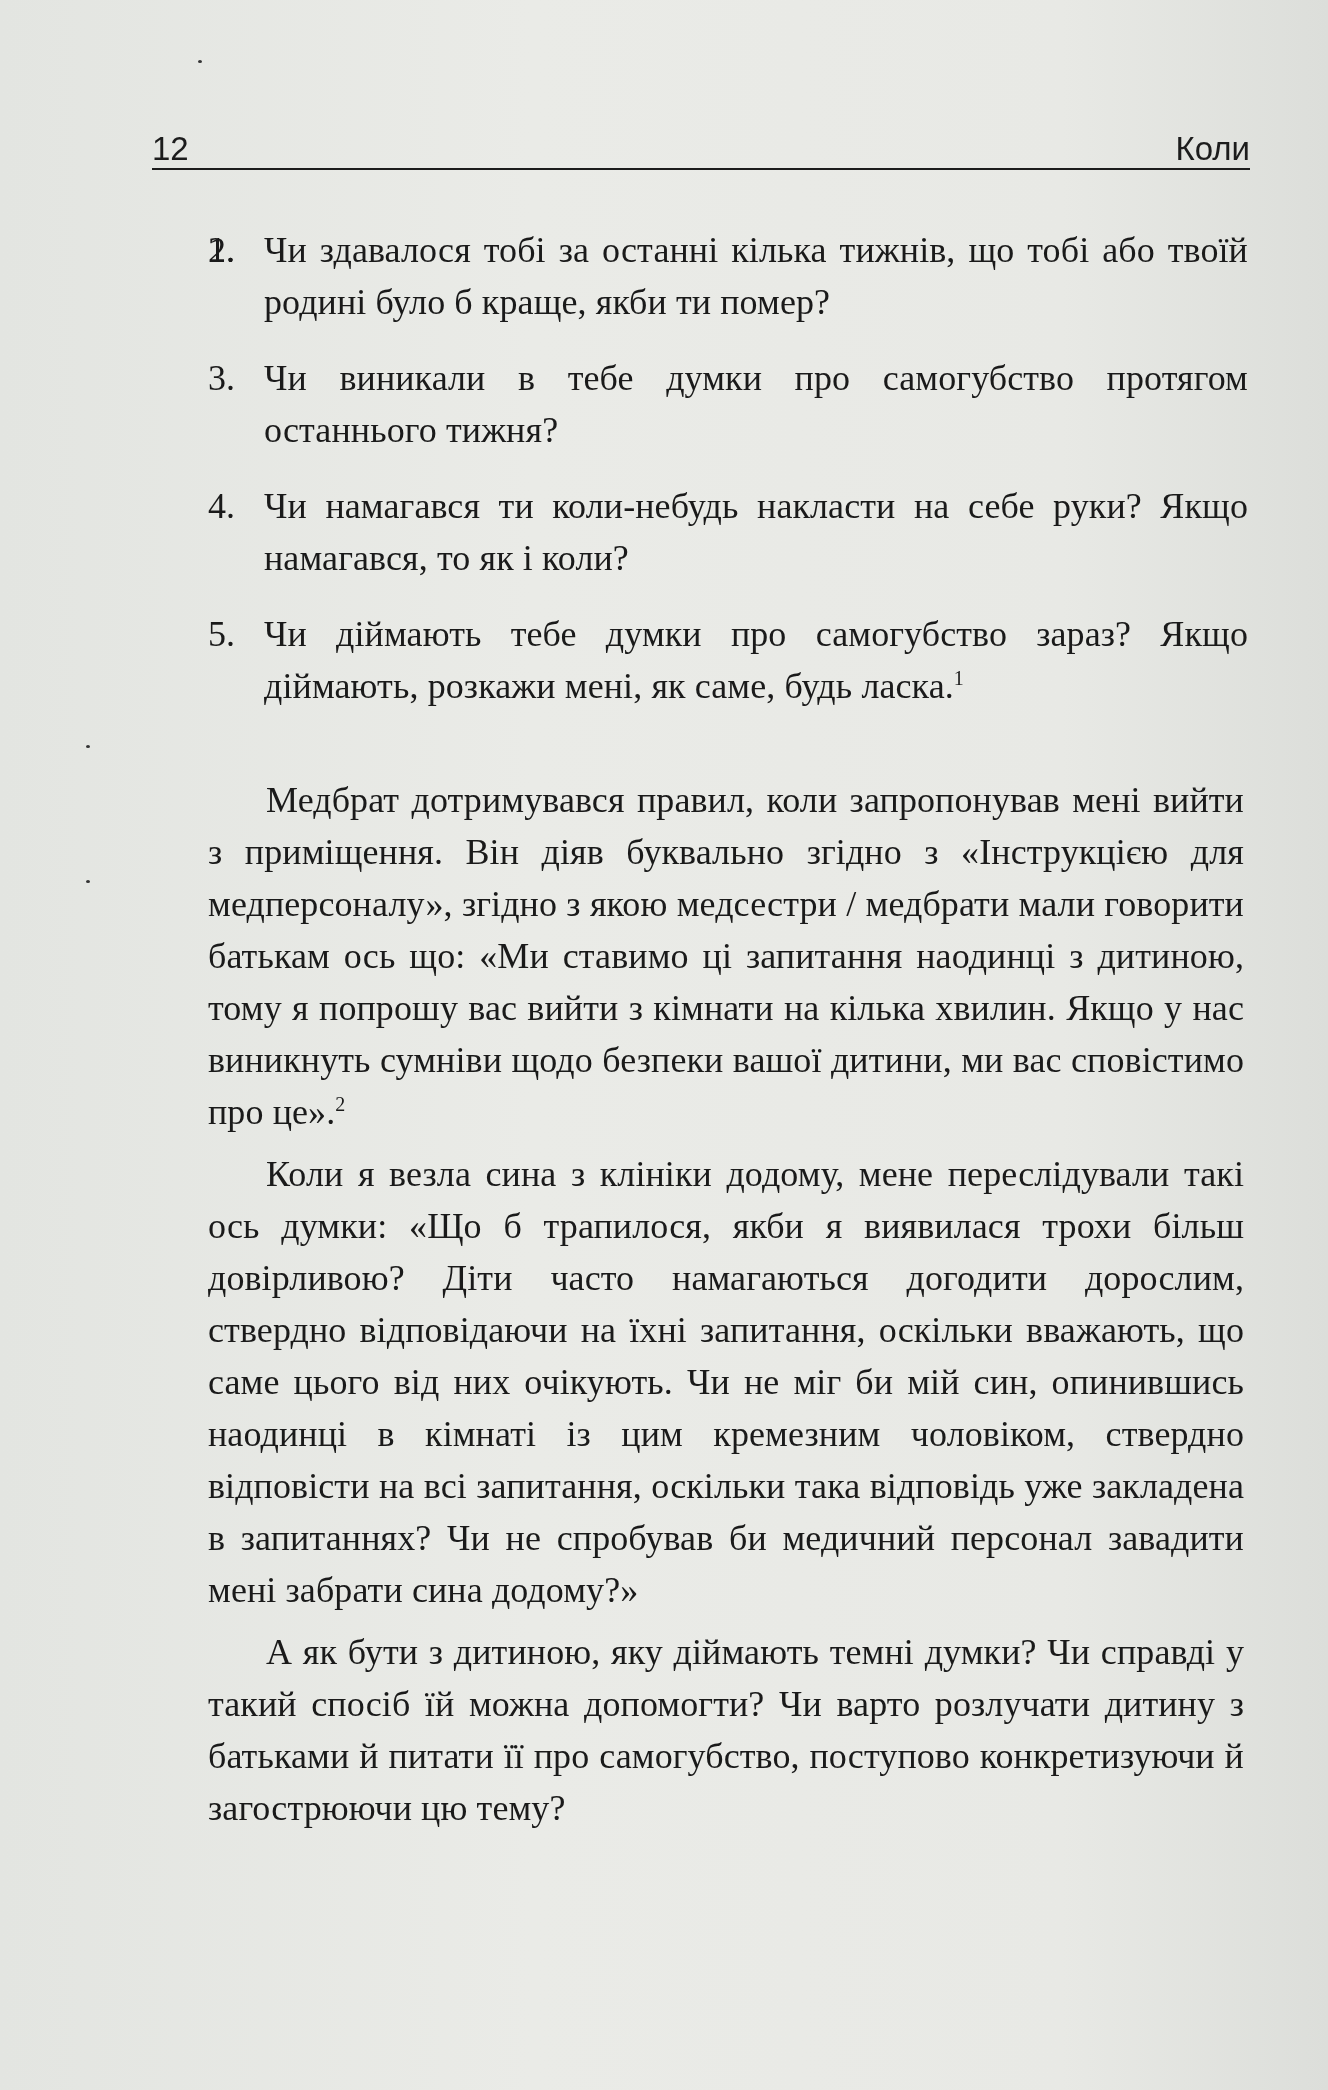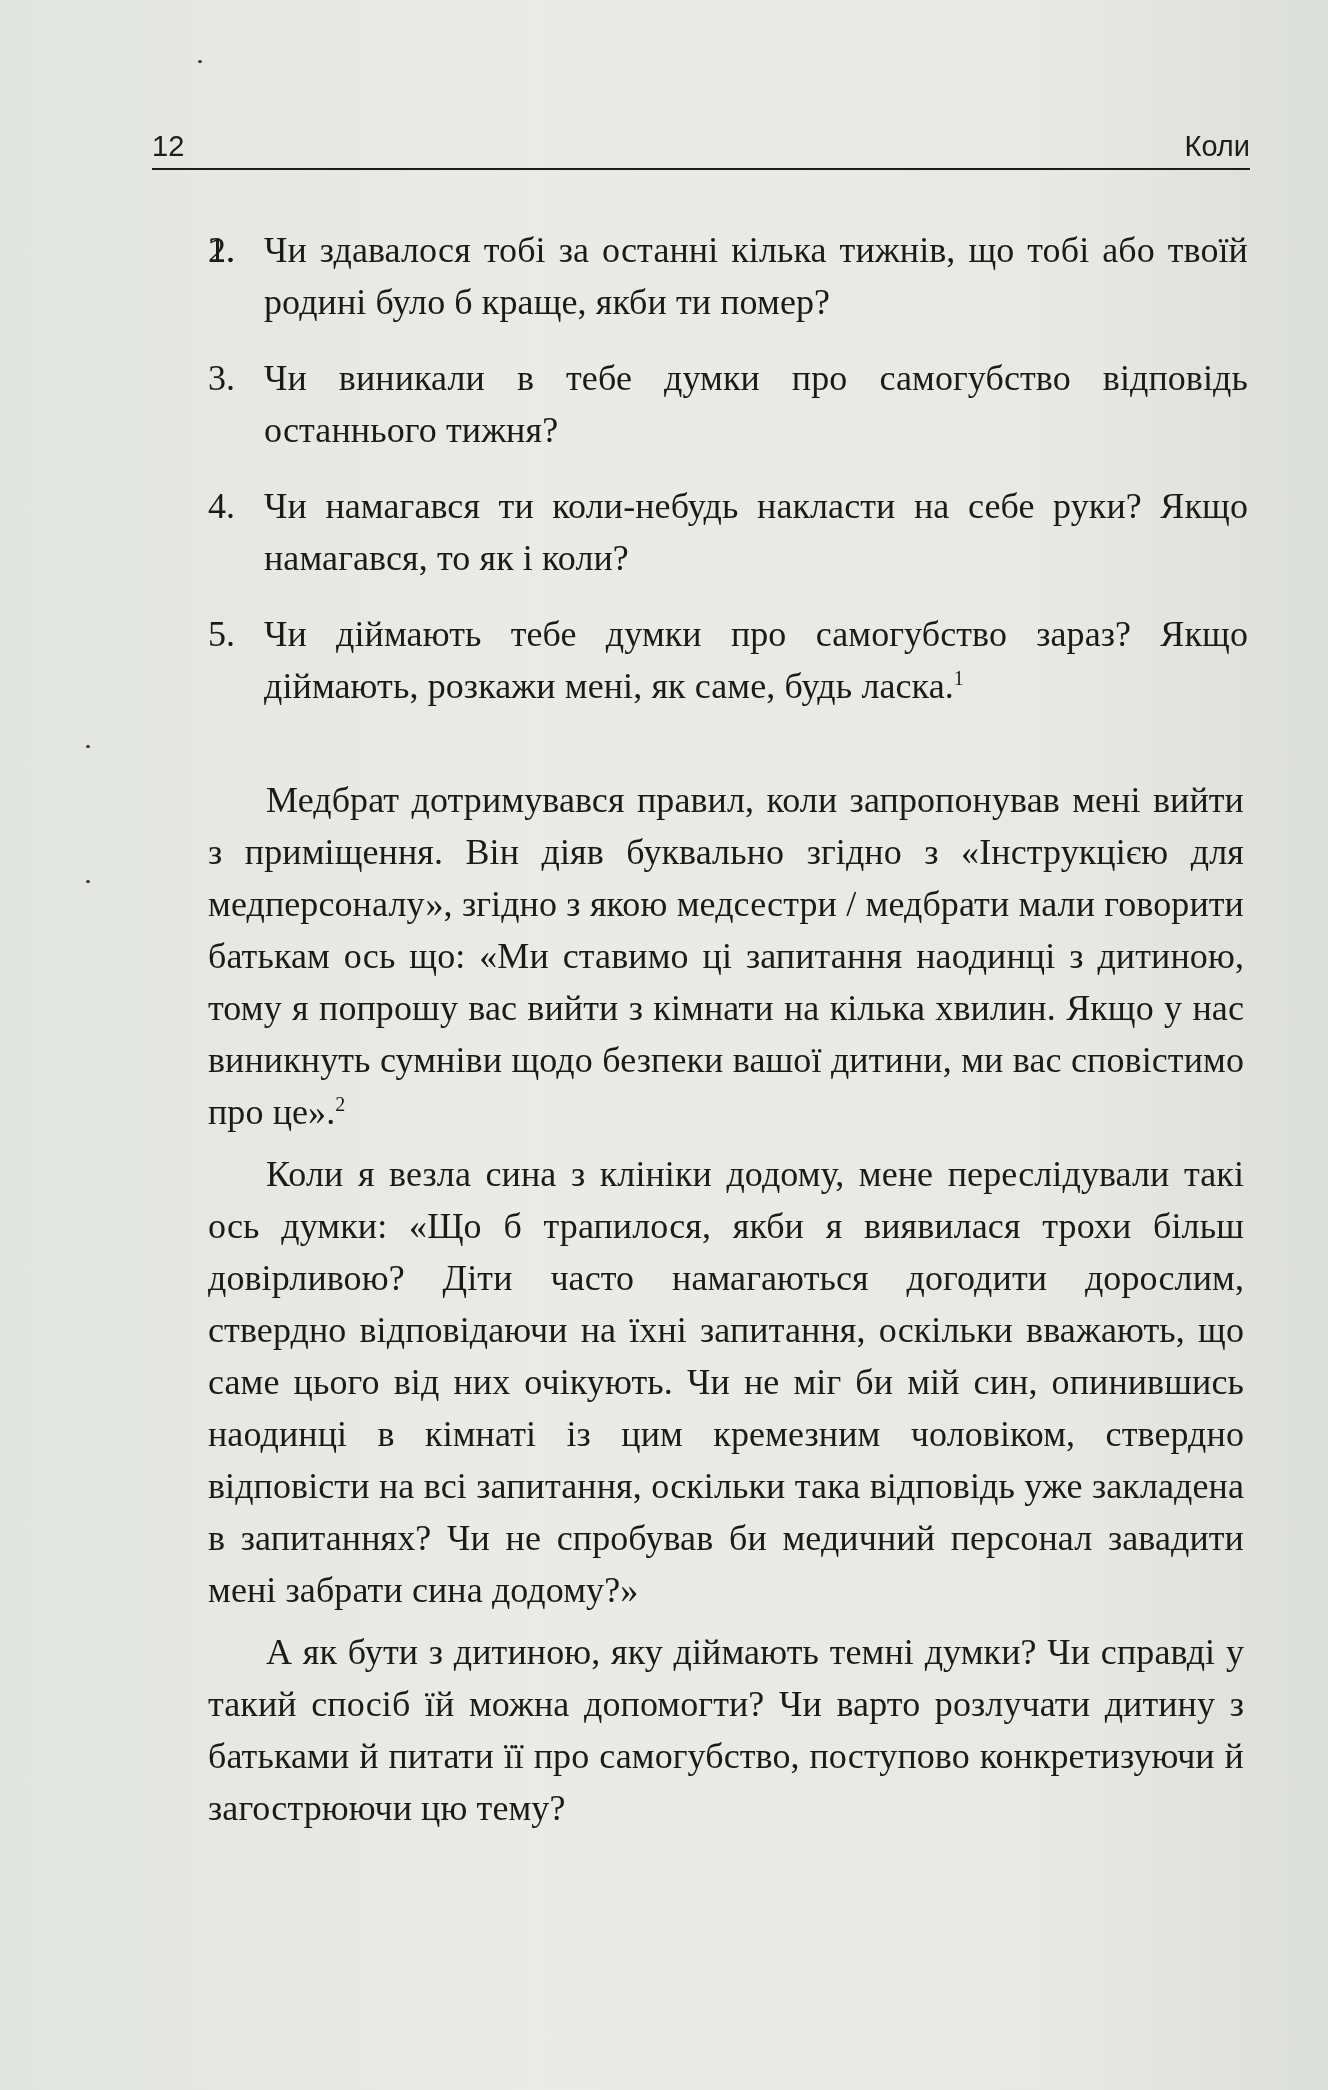--- a/index.html
+++ b/index.html
@@ -20,21 +20,21 @@
       inset: 0;
       background: linear-gradient(90deg, #e3e5e1 0%, #eaebe7 40%, #e8e9e5 80%, #dcdeda 100%);
     }
     .running-head {
       position: absolute;
       left: 152px;
       top: 118px;
       width: 1098px;
       height: 52px;
       font-family: "Liberation Sans", "DejaVu Sans", sans-serif;
-      font-size: 29px;
+      font-size: 33px;
       color: #1c1c1c;
     }
     .running-head .page-number {
       position: absolute;
       left: 0;
       top: 12px;
     }
     .running-head .section-title {
       position: absolute;
       right: 0;
@@ -114,21 +114,21 @@
   <ol class="questions">
     <li>
       <span class="num">1.</span>
     </li>
     <li>
       <span class="num">2.</span>
       <span>Чи здавалося тобі за останні кілька тижнів, що тобі або твоїй родині було б краще, якби ти помер?</span>
     </li>
     <li>
       <span class="num">3.</span>
-      <span>Чи виникали в тебе думки про самогубство відповідь останнього тижня?</span>
+      <span>Чи виникали в тебе думки про самогубство протягом останнього тижня?</span>
     </li>
     <li>
       <span class="num">4.</span>
       <span>Чи намагався ти коли-небудь накласти на себе руки? Якщо намагався, то як і коли?</span>
     </li>
     <li>
       <span class="num">5.</span>
       <span>Чи діймають тебе думки про самогубство зараз? Якщо діймають, розкажи мені, як саме, будь ласка.</span><sup>1</sup>
     </li>
   </ol>

